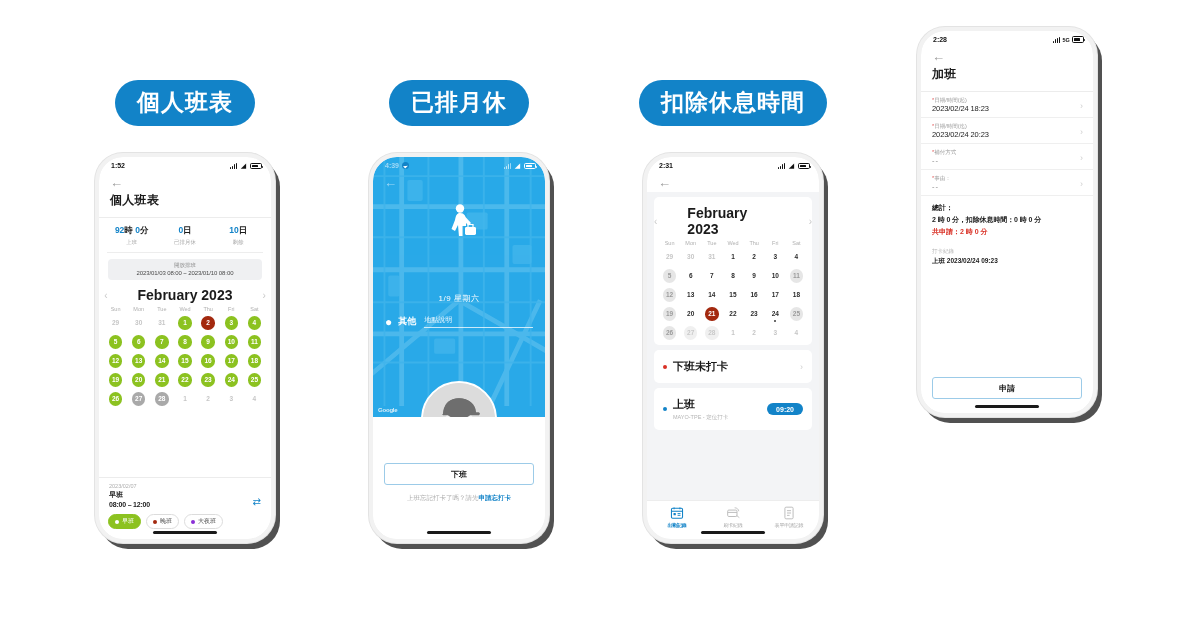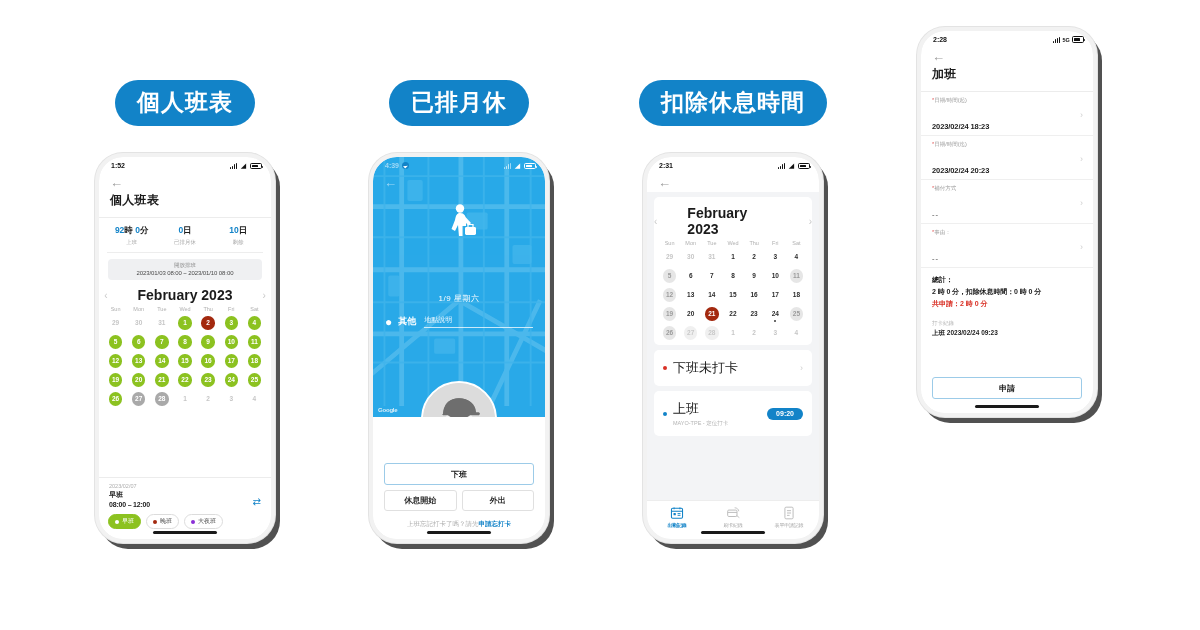--- a/index.html
+++ b/index.html
@@ -259,21 +259,21 @@
   .p3-body { flex: 1; background: #f3f4f6; display: flex; flex-direction: column; overflow: hidden; }
   .card {
     background: #fff; border-radius: 5px; margin: 5px 7px 0;
   }
   .p3-cal { padding: 3px 0 4px; }
   .p3-list-item {
     display: flex; align-items: center; gap: 6px;
     padding: 9px 9px; position: relative;
   }
   .p3-list-item .bdot { width: 4px; height: 4px; border-radius: 50%; flex: 0 0 4px; }
-  .p3-list-item .txt .l1 { font-size: 13px; font-weight: normal; color: #1b1b1b; }
+  .p3-list-item .txt .l1 { font-size: 11px; font-weight: bold; color: #1b1b1b; }
   .p3-list-item .txt .l2 { font-size: 5.5px; color: #b4b4b4; margin-top: 2px; }
   .chev { margin-left: auto; color: #cfcfcf; font-size: 9px; }
   .timebadge {
     margin-left: auto; background: #1283c8; color: #fff;
     border-radius: 9px; padding: 2.5px 9px; font-size: 7px; font-weight: bold;
   }
   .tabbar {
     margin-top: auto; background: #fff; display: flex;
     padding: 4px 2px 11px; border-top: 1px solid #ededed;
   }
@@ -281,21 +281,21 @@
   .tab .ic { height: 15px; display:flex; align-items:center; justify-content:center; }
   .tab .lb { font-size: 5px; margin-top: 2px; letter-spacing: -.2px; }
   .tab.active .lb { color: #1283c8; font-weight: bold; }
   .tab .lb { color: #a8a8a8; }
 
   
   .p4-body { flex: 1; background: #fff; overflow: hidden; display: flex; flex-direction: column; }
   .frow { padding: 5px 11px 4px; position: relative; border-bottom: 1px solid #efefef; }
   .frow .lbl { font-size: 5.5px; color: #9b9b9b; }
   .frow .lbl em { color: #e05757; font-style: normal; }
-  .frow .val { font-size: 7.5px; font-weight: bold; color: #1b1b1b; margin-top: 18px; letter-spacing: -.1px; }
+  .frow .val { font-size: 7.5px; font-weight: normal; color: #1b1b1b; margin-top: 0; letter-spacing: -.1px; }
   .frow .val.dim { color: #8a8a8a; letter-spacing: 1px; }
   .frow .ch { position: absolute; right: 10px; top: 50%; transform: translateY(-40%); color: #cfcfcf; font-size: 9px; }
   .totals { padding: 7px 11px 0; }
   .totals .t1 { font-size: 7px; font-weight: bold; color: #1b1b1b; }
   .totals .t2 { font-size: 7px; font-weight: bold; color: #1b1b1b; margin-top: 2px; letter-spacing: -.1px; }
   .totals .t3 { font-size: 7px; font-weight: bold; color: #d93025; margin-top: 2px; }
   .punchlog { padding: 11px 11px 0; }
   .punchlog .pl-t { font-size: 5.5px; color: #b4b4b4; }
   .punchlog .pl-v { font-size: 6.5px; font-weight: bold; color: #1b1b1b; margin-top: 2px; }
   .p4-foot { margin-top: auto; padding: 0 11px 14px; }
@@ -610,24 +610,20 @@
                 <ellipse cx="38" cy="42" rx="15" ry="17" fill="#efefef"></ellipse>
                 <path d="M21 33 C21 22 29 16 38 16 C48 16 56 22 56 31 L58 31 C60 31 61 33 59 34 L22 34 C20 34 19 33 21 33 Z" fill="#6e6e6e"></path>
                 <ellipse cx="38" cy="27" rx="15" ry="11" fill="#6e6e6e"></ellipse>
                 <path d="M49 38 C53 36 54 41 51 43 C49 44 48 42 48 41 Z" fill="#d6d6d6"></path>
               </svg>
             </div>
           </div>
 
           <div class="p2-bottom">
             <div class="btn-primary">下班</div>
-            <div class="btn-row">
-              <div class="btn-sec">休息開始</div>
-              <div class="btn-sec">外出</div>
-            </div>
             <div class="forgot">
               <span>上班忘記打卡了嗎？請先</span><b>申請忘打卡</b>
             </div>
           </div>
           <div class="home-bar"></div>
         </div>
       </div>
     </div>
   </div>
 

